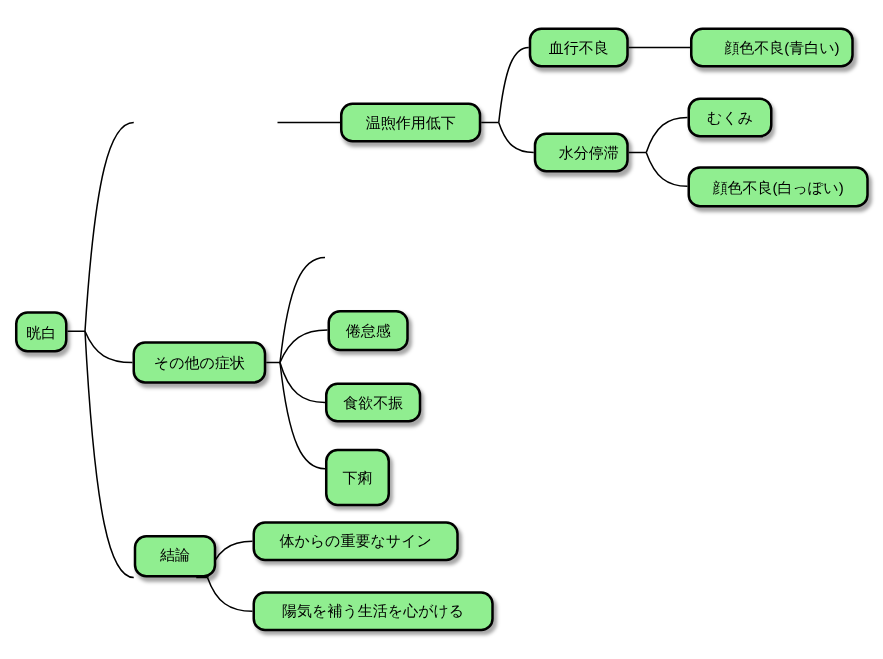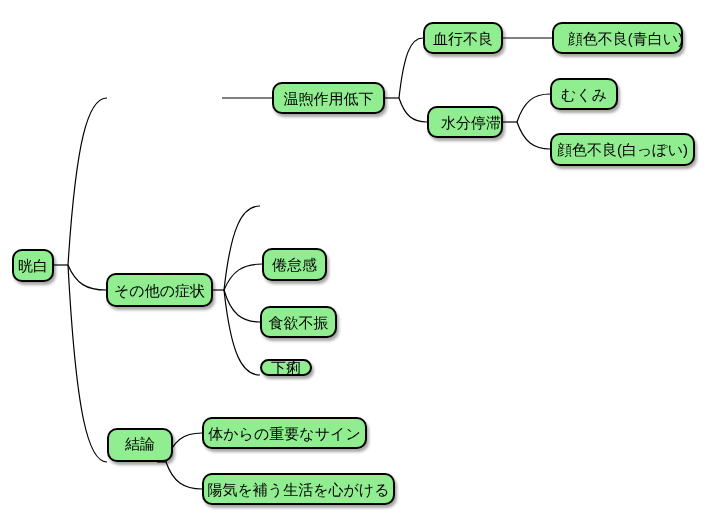--- a/index.html
+++ b/index.html
@@ -30,21 +30,21 @@
   .node {
     position: absolute;
     box-sizing: border-box;
     display: flex;
     align-items: center;
     justify-content: center;
     background: #90ee90;
     border: 2px solid #000000;
     border-radius: 10px;
     box-shadow: 2px 3px 3px rgba(0, 0, 0, 0.35);
-    font-size: 15px;
+    font-size: 12px;
     line-height: 1;
     color: #000000;
     white-space: nowrap;
   }
 </style>
 </head>
 <body>
 
 <div class="canvas">
 
@@ -93,21 +93,21 @@
 
   <div class="node" style="left:550px; top:133px; width:145px; height:33px;">顔色不良(白っぽい)</div>
 
   <div class="node" style="left:106px; top:273px; width:107px; height:34px;">その他の症状</div>
 
 
   <div class="node" style="left:262px; top:248px; width:65px;  height:33px;">倦怠感</div>
 
   <div class="node" style="left:260px; top:306px; width:77px;  height:32px;">食欲不振</div>
 
-  <div class="node" style="left:260px; top:359px; width:52px;  height:17px;">下痢</div>
+  <div class="node" style="left:260px; top:359px; width:52px;  height:46px;">下痢</div>
 
   <div class="node" style="left:107px; top:428px; width:66px;  height:34px;font-family:Liberation Mono, monospace;">結論</div>
 
   <div class="node" style="left:202px; top:417px; width:165px; height:32px;">体からの重要なサイン</div>
 
   <div class="node" style="left:202px; top:473px; width:193px; height:32px;">陽気を補う生活を心がける</div>
 
 </div>
 
 </body></html>

